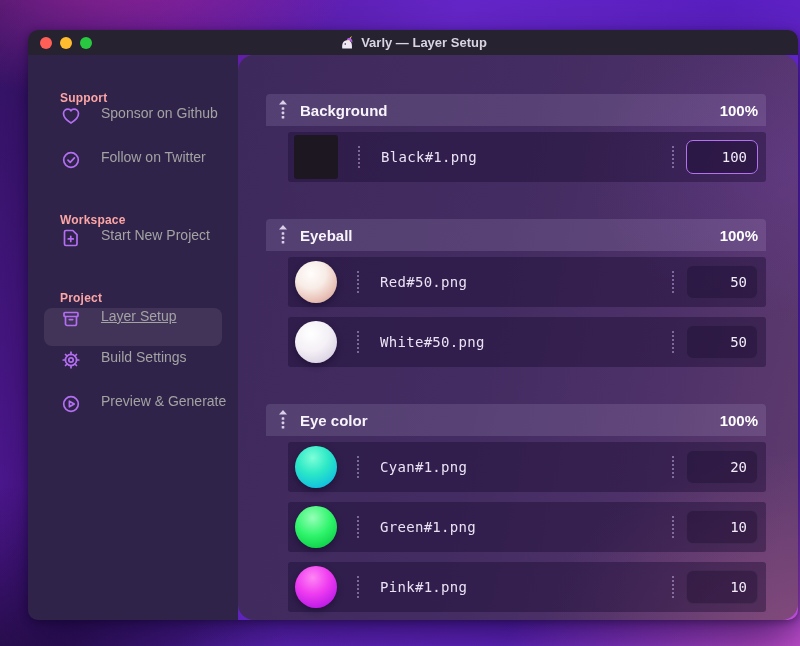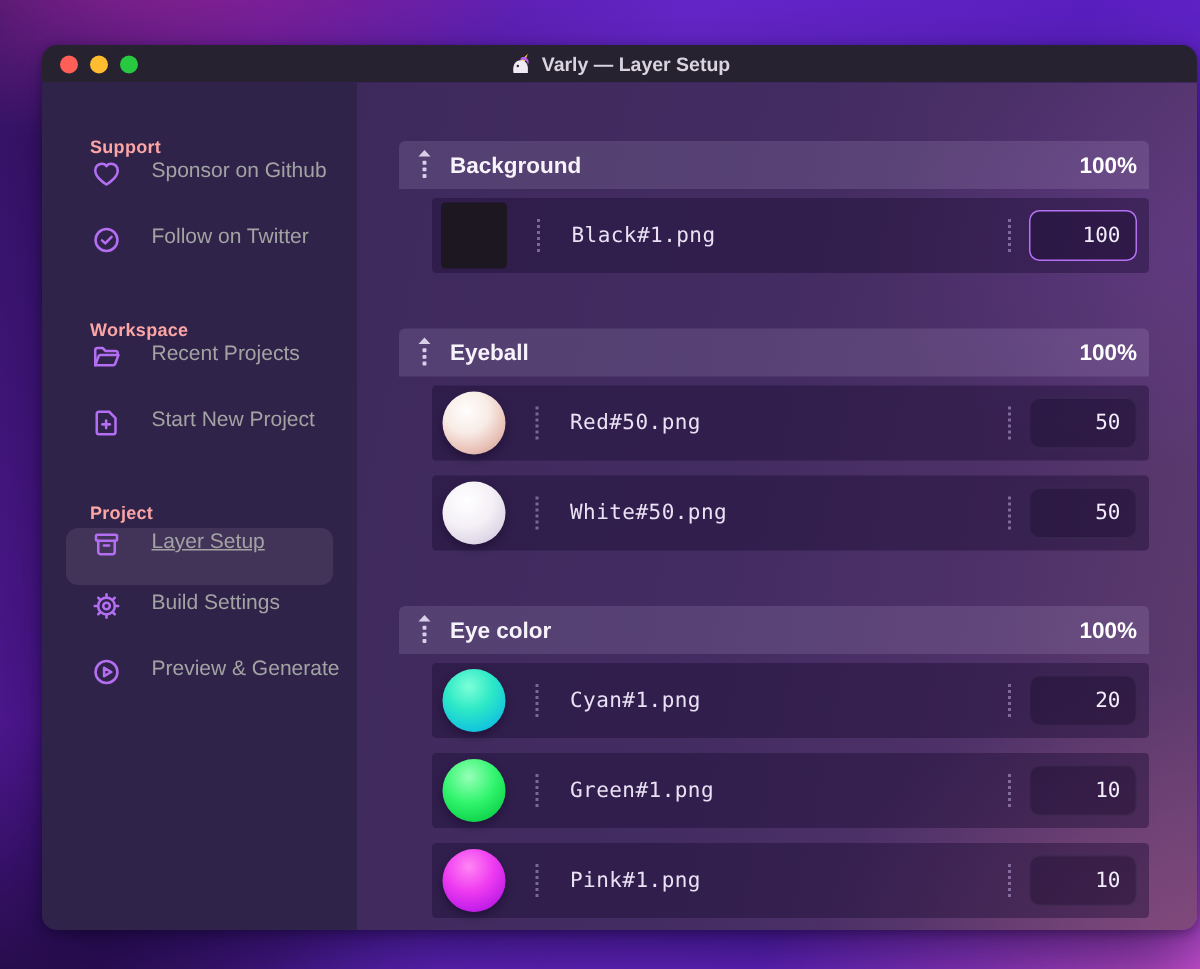--- a/index.html
+++ b/index.html
@@ -51,20 +51,21 @@
     background:#423459;
     text-decoration:underline;
   }
   
   .main{
     flex:1;min-width:0;padding:39px 32px 0 28px;box-sizing:border-box;
     background:
       radial-gradient(440px 300px at 103% 103%, rgba(235,118,163,.28), rgba(235,118,163,0) 62%),
       radial-gradient(380px 260px at 103% 20%, rgba(130,70,190,.25), rgba(130,70,190,0) 60%),
       linear-gradient(102deg,#3e295c 0%,#432c61 45%,#4d3168 72%,#5d3a6e 95%);
+    border-radius: 16px;
   }
   .group{margin-bottom:37px;}
   .group-header{
     height:32px;background:rgba(235,220,255,.13);border-radius:4px 4px 0 0;
     display:flex;align-items:center;padding:0 8px 0 12px;
   }
   .drag{width:10px;height:22px;flex:0 0 10px;display:flex;}
   .group-title{margin-left:12px;color:#f7f3fb;font-size:15px;font-weight:700;}
   .group-weight{margin-left:auto;color:#ffffff;font-size:15px;font-weight:700;}
   .layer-row{
@@ -138,29 +139,20 @@
             <polyline points="8,11.2 10.2,13.3 14.4,8.9"></polyline>
           </svg>
         </span>
         <span>Follow on Twitter</span>
       </div>
 
       <div class="section-label sec-gap">Workspace</div>
       <div class="side-item">
         <span class="icn">
           <svg viewBox="0 0 22 22" fill="none" stroke="currentColor" stroke-width="1.7" stroke-linecap="round" stroke-linejoin="round">
-            <path d="M3.5 16.5 V6.5 A1.5 1.5 0 0 1 5 5 H8.4 L10.4 7 H17 A1.5 1.5 0 0 1 18.5 8.5 V9.3"></path>
-            <path d="M3.5 16.5 L5.7 10.6 A1.5 1.5 0 0 1 7.1 9.6 H19 L16.8 15.5 A1.6 1.6 0 0 1 15.3 16.5 Z"></path>
-          </svg>
-        </span>
-        <span>Recent Projects</span>
-      </div>
-      <div class="side-item">
-        <span class="icn">
-          <svg viewBox="0 0 22 22" fill="none" stroke="currentColor" stroke-width="1.7" stroke-linecap="round" stroke-linejoin="round">
             <path d="M6 3.5 H12.8 L17 7.7 V17 A1.5 1.5 0 0 1 15.5 18.5 H6 A1.5 1.5 0 0 1 4.5 17 V5 A1.5 1.5 0 0 1 6 3.5 Z"></path>
             <line x1="10.75" y1="9.4" x2="10.75" y2="14.4"></line>
             <line x1="8.25" y1="11.9" x2="13.25" y2="11.9"></line>
           </svg>
         </span>
         <span>Start New Project</span>
       </div>
 
       <div class="section-label sec-gap">Project</div>
       <div class="side-item active">

